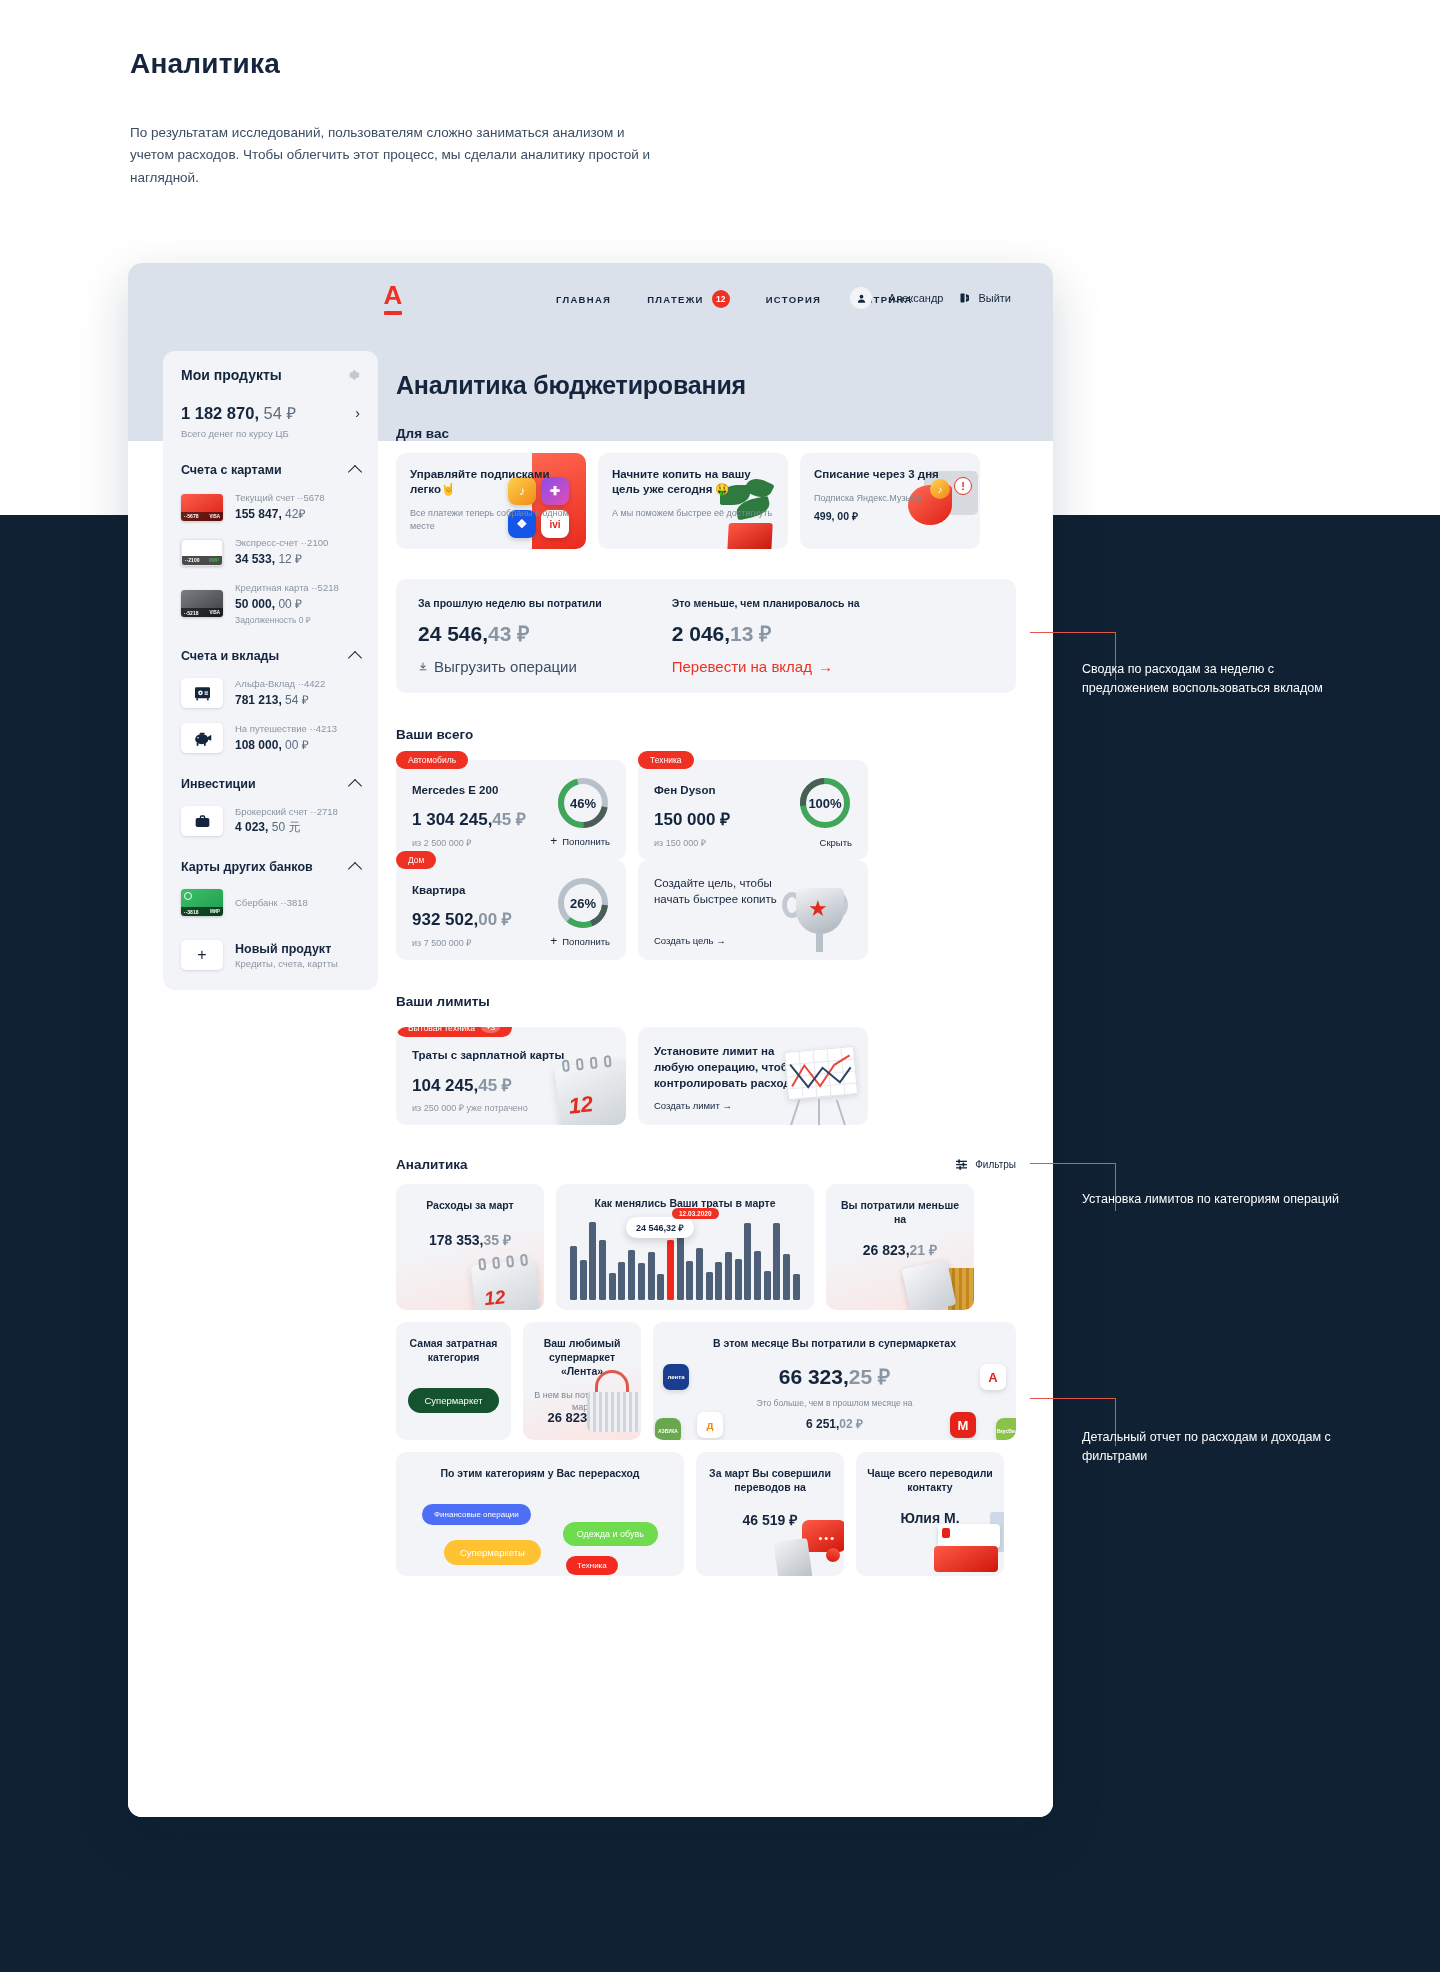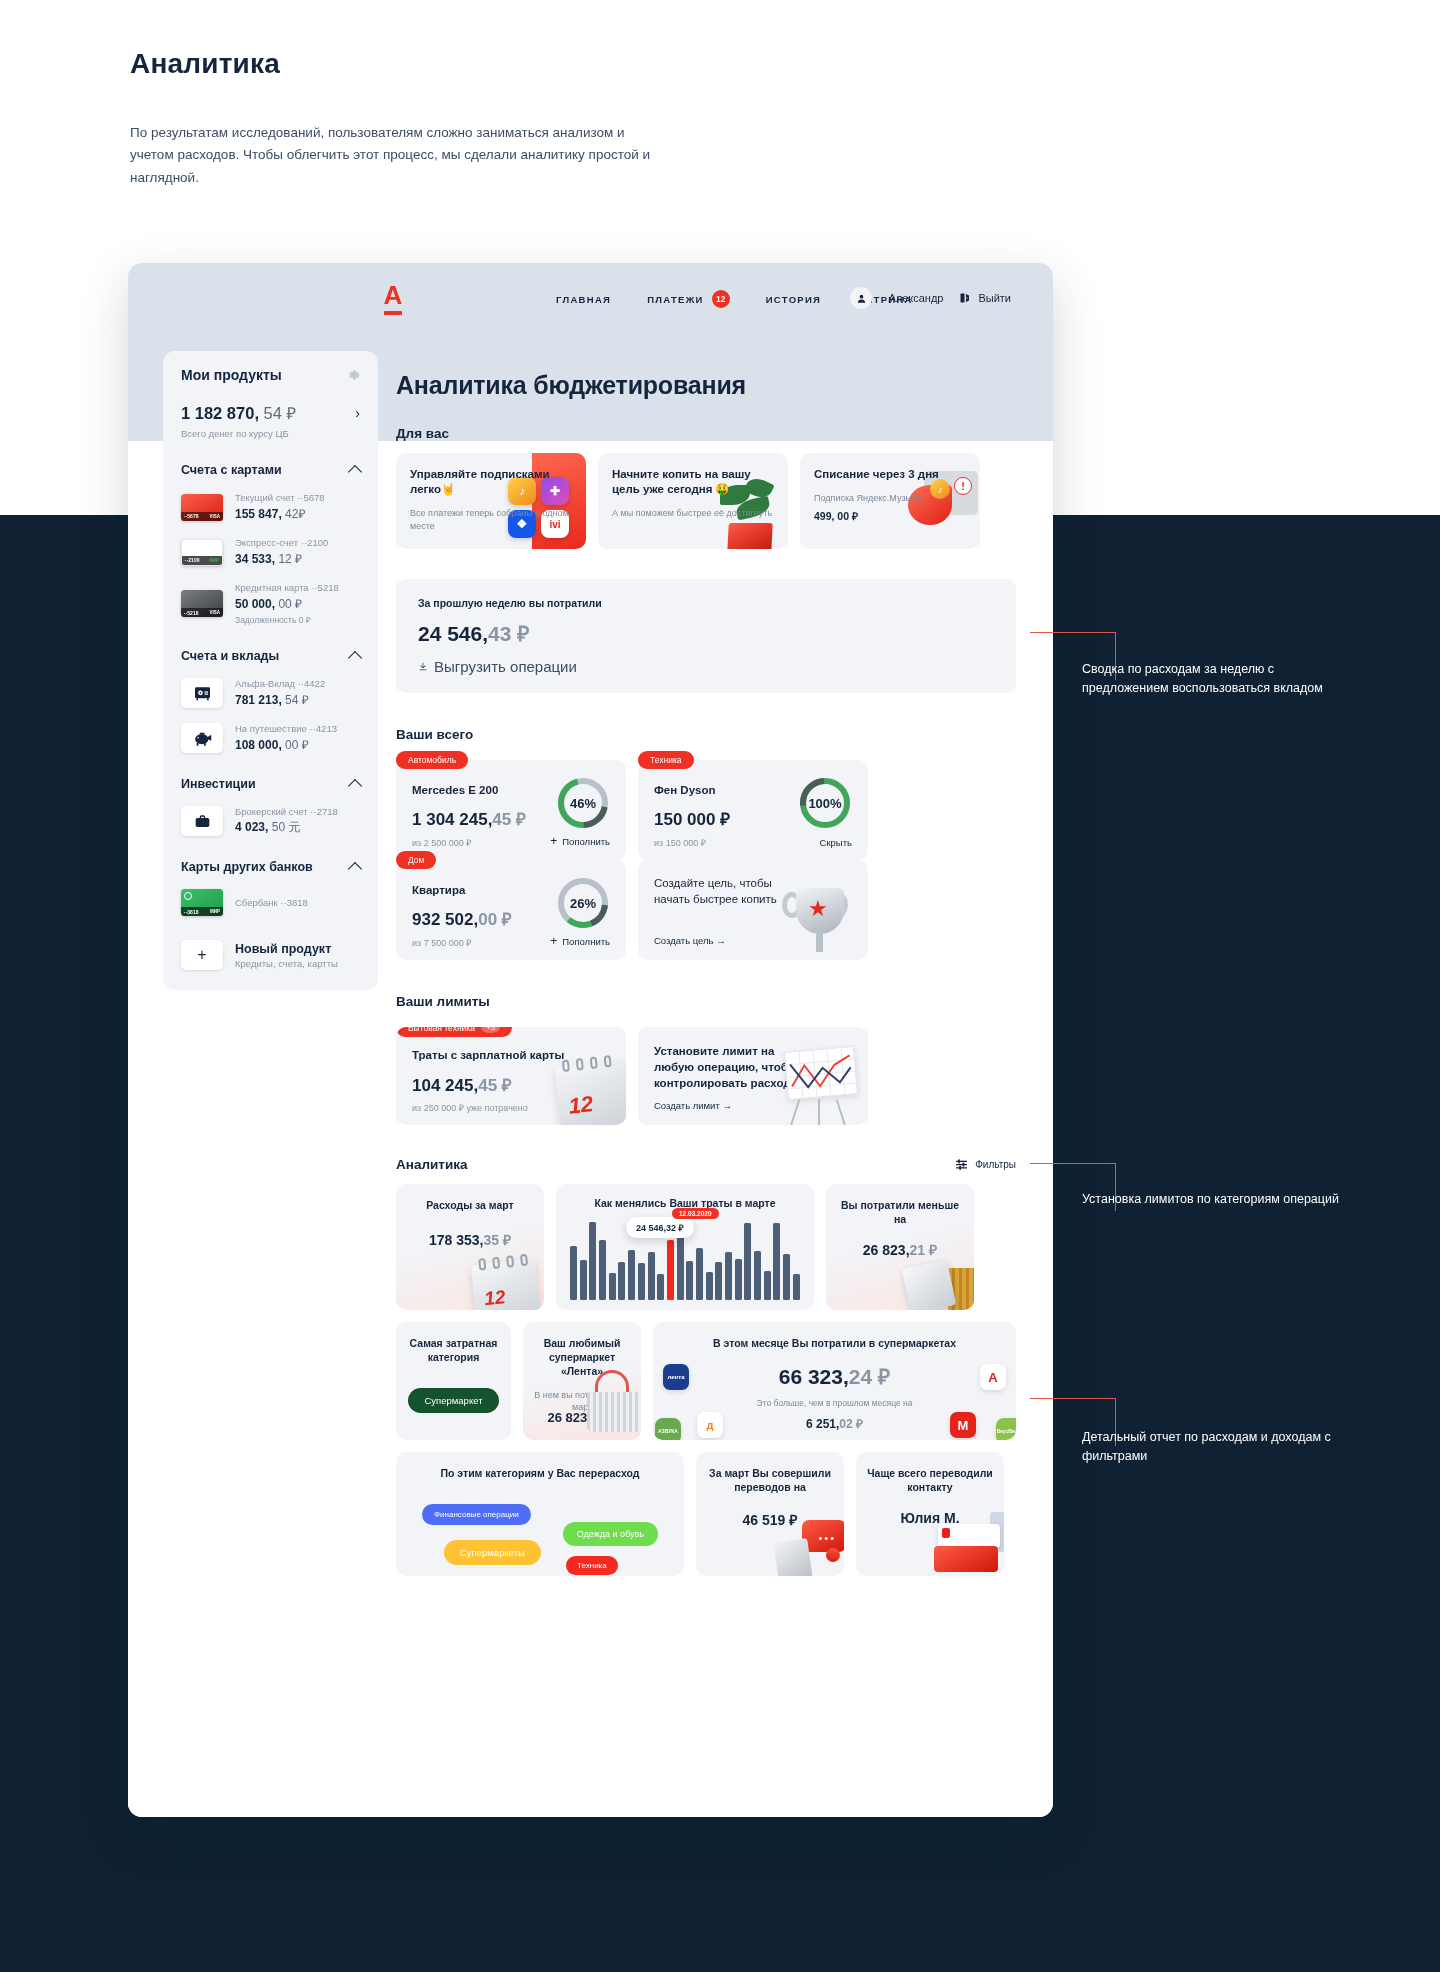--- a/index.html
+++ b/index.html
@@ -445,20 +445,28 @@
         <div class="cap">За прошлую неделю вы потратили</div>
         <div class="big"><span>24 546,</span><span class="frac">43 ₽</span></div>
         <div class="link">
           <svg width="10" height="11" viewBox="0 0 24 24" fill="#3c4d63">
                 <path d="M11 3h2v10l4-4 1.5 1.5L12 17 5.5 10.5 7 9l4 4z"></path>
                 <rect x="4" y="19" width="16" height="2"></rect>
               </svg>
           <span>Выгрузить операции</span>
         </div>
       </div>
+      <div class="weekcol">
+        <div class="cap">Это меньше, чем планировалось на</div>
+        <div class="big"><span>2 046,</span><span class="frac">13 ₽</span></div>
+        <div class="link red">
+          <span>Перевести на вклад</span>
+          <span>→</span>
+        </div>
+      </div>
     </div>
 
     <div class="sect-title" style="margin-top:34px">Ваши всего</div>
     <div class="row" style="margin-top:18px">
       <div class="goal">
         <div class="tag">
               <span>Автомобиль</span>
             </div>
         <div class="name">Mercedes E 200</div>
         <div class="sum"><span>1 304 245,</span><span class="frac">45 ₽</span></div>
@@ -663,21 +671,21 @@
         <div style="font-size:9px;color:#7c8898;text-align:center;margin-top:10px;line-height:1.4">В нем вы потратили за март</div>
         <div class="val" style="position:absolute;left:0;right:0;bottom:14px;font-size:13px"><span>26 823,</span><span class="frac">21 ₽</span></div>
         <div class="basket">
           <div class="hndl"></div>
               <div class="body"></div>
         </div>
       </div>
 
       <div class="acard" style="width:363px;height:118px;padding:14px 14px">
         <div class="ttl">В этом месяце Вы потратили в супермаркетах</div>
-        <div class="val" style="font-size:21px;margin-top:12px"><span>66 323,</span><span class="frac">24 ₽</span></div>
+        <div class="val" style="font-size:21px;margin-top:12px"><span>66 323,</span><span class="frac">25 ₽</span></div>
         <div style="font-size:8.5px;color:#7c8898;text-align:center;margin-top:8px">Это больше, чем в прошлом месяце на</div>
         <div class="val" style="font-size:12px;margin-top:7px"><span>6 251,</span><span class="frac">02 ₽</span></div>
         <div class="shoplogo" style="left:10px;top:42px;position:absolute;background:#1a3d8f;font-size:6px">лента</div>
         <div class="shoplogo" style="right:10px;top:42px;position:absolute;background:#fff;color:#e5231b;font-size:13px">A</div>
         <div class="shoplogo" style="left:2px;bottom:-4px;position:absolute;background:#6aa84f;font-size:5px;border-radius:8px">АЗБУКА</div>
         <div class="shoplogo" style="left:44px;bottom:2px;position:absolute;background:#fff;color:#f08a17;font-size:11px">д</div>
         <div class="shoplogo" style="right:40px;bottom:2px;position:absolute;background:#e5231b;font-size:13px">M</div>
         <div class="shoplogo" style="right:-6px;bottom:-4px;position:absolute;background:#8bc34a;font-size:5px;border-radius:8px">ВкусВилл</div>
       </div>
     </div>

